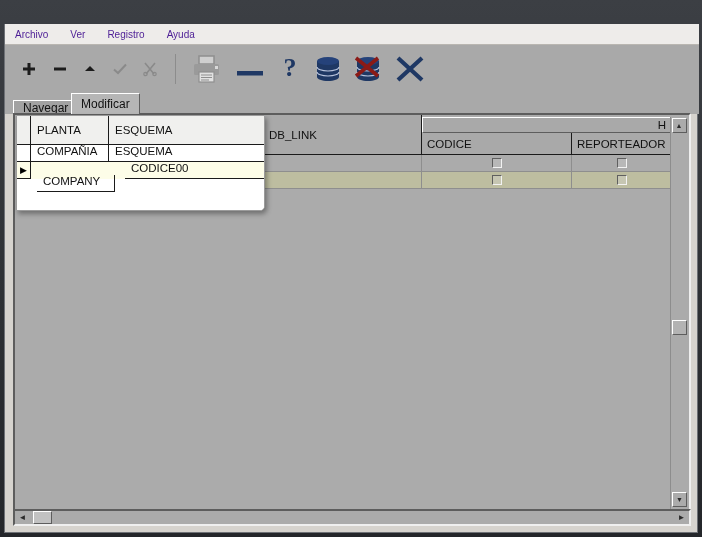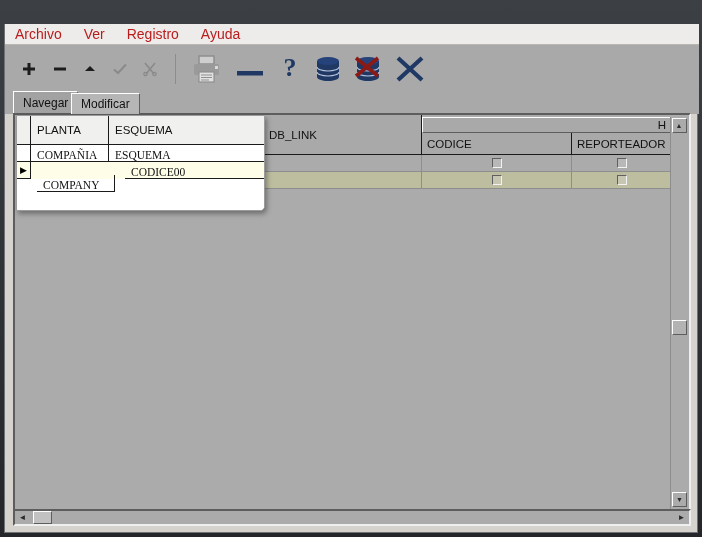--- a/index.html
+++ b/index.html
@@ -40,42 +40,42 @@
     position:absolute;left:4px;top:24px;width:694px;height:509px;
     background:#d6d3ce;box-sizing:border-box;
     border-left:1px solid #6e7176;border-right:1px solid #6e7176;border-bottom:1px solid #6e7176;
   }
 
   .menubar{
     position:absolute;left:0;top:0;width:694px;height:21px;
     background:#eeecea;border-bottom:1px solid #b9b6b1;
     display:flex;align-items:center;padding-left:10px;box-sizing:border-box;
   }
-  .menu-item{font-size:14px;color:#b91c1c;margin-right:22px;cursor:default;white-space:nowrap;}
+  .menu-item{font-size:10px;color:#4c1d95;margin-right:22px;cursor:default;white-space:nowrap;}
 
   .toolbar{
     position:absolute;left:0;top:21px;width:694px;height:47px;
     background:#a9a9a9;display:flex;align-items:center;
   }
   .tb-ico{height:47px;display:flex;align-items:center;justify-content:center;cursor:pointer;}
   .tb-sep{width:1px;height:30px;background:#8c8c8c;margin:0 10px;}
   .dis{opacity:.32;}
 
   
   .tabstrip{
     position:absolute;left:0;top:68px;width:694px;height:22px;
     background:#a9a9a9;
   }
   .tab{
     position:absolute;bottom:0;height:19px;padding:0 9px;
     display:flex;align-items:center;font-size:12px;color:#111;
     border:1px solid #ffffff;border-right-color:#6a6a6a;border-bottom:none;
     background:#a9a9a9;box-sizing:border-box;cursor:pointer;
   }
-  .tab.inactive{left:8px;height:23px;background:#a2a2a2;}
+  .tab.inactive{left:8px;height:14px;background:#a2a2a2;}
   .tab.active{left:66px;height:21px;background:#b6b6b6;border-color:#ffffff;border-right-color:#5f5f5f;z-index:3;}
 
   
   .gridpanel{
     position:absolute;left:8px;top:89px;width:678px;height:412px;
     background:#ababab;box-sizing:border-box;
     border-top:2px solid #5d5d5d;border-left:2px solid #5d5d5d;
     border-right:2px solid #efefef;border-bottom:2px solid #efefef;
   }
   .grid-inner{position:absolute;left:0;top:0;right:0;bottom:0;overflow:hidden;}
@@ -126,24 +126,23 @@
   .pop-hdr{position:absolute;left:0;top:0;width:100%;height:29px;background:#f0f0ee;}
   .pop-hcell{
     position:absolute;top:0;height:29px;box-sizing:border-box;
     display:flex;align-items:center;padding-left:6px;
     font-size:11.5px;color:#111;border-right:1px solid #1a1a1a;border-bottom:1px solid #1a1a1a;
   }
   .pop-row{position:absolute;left:0;height:17px;width:100%;}
   .pop-row.sel{background:#fdfde8;}
   .pop-cell{
     position:absolute;top:0;height:17px;box-sizing:border-box;
-    display:flex;align-items:flex-end;padding-left:6px;
+    display:flex;align-items:flex-start;padding-left:6px;
     font-size:11.5px;color:#111;border-right:1px solid #1a1a1a;border-bottom:1px solid #1a1a1a;
     white-space:nowrap;
-    font-family:Liberation Serif, serif;
   }
   .pop-ind{
     position:absolute;left:0;top:0;width:14px;height:17px;
     display:flex;align-items:center;justify-content:center;
     font-size:9px;color:#000;border-right:1px solid #1a1a1a;border-bottom:1px solid #1a1a1a;
     box-sizing:border-box;
   }
   .pop-foot{position:absolute;left:0;bottom:0;width:100%;height:12px;background:#ffffff;}
 
   

